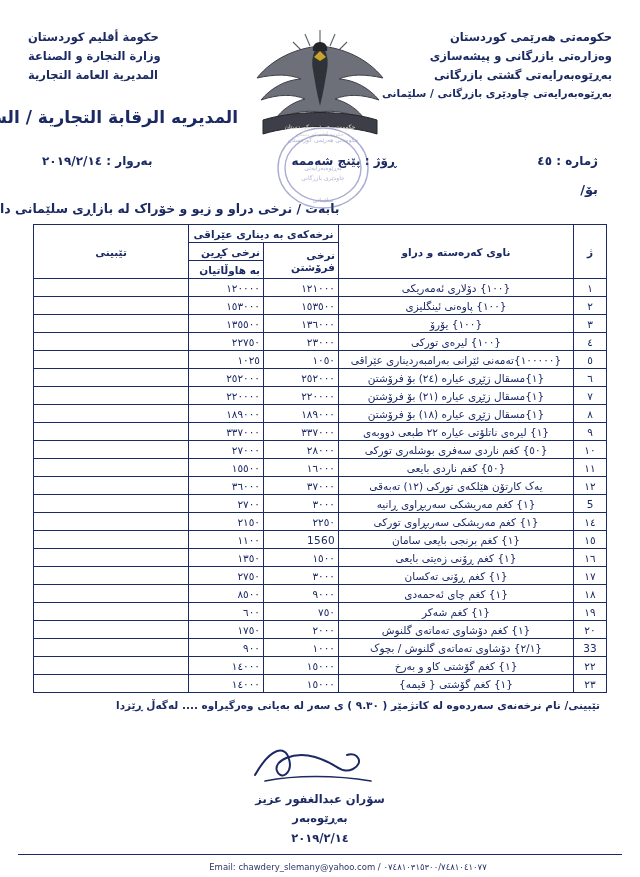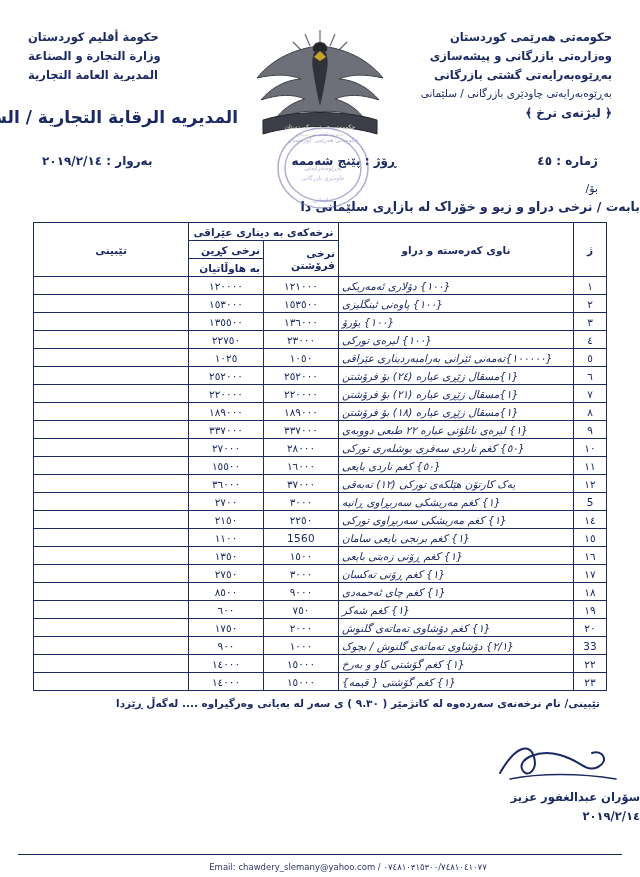--- a/index.html
+++ b/index.html
@@ -25,21 +25,21 @@
   .hdr-col{
     font-size:11.5px;
     line-height:1.65;
     color:#1c2a63;
     font-weight:bold;
     white-space:nowrap;
   }
   .hdr-col.right{text-align:right;width:210px;}
   .hdr-col.left{text-align:left;width:210px;direction:rtl;text-align:right;}
   .hdr-line{display:block;}
-  .hdr-sub{font-size:10.5px;font-weight:normal;}
+  .hdr-sub{font-size:10.5px;font-weight:bold;}
   .hdr-dept{font-size:17px;margin-top:18px;}
   .hdr-unit{font-size:12px;margin-top:2px;}
 
   
   .emblem{
     width:150px;height:120px;
     position:relative;
     flex:0 0 150px;
     margin-top:-4px;
   }
@@ -58,26 +58,27 @@
   .inforow{
     display:flex;justify-content:space-between;
     padding:10px 42px 0 42px;
     font-size:12px;font-weight:bold;color:#1c2a63;
     box-sizing:border-box;
   }
   .inforow .mid{padding-right:30px;margin-left:28px;}
   .toline{
     padding:14px 42px 0 0;
     text-align:right;
-    font-size:11px;font-weight:normal;color:#1c2a63;
+    font-size:13px;font-weight:bold;color:#1c2a63;
   }
   .title{
-    text-align:right;
+    text-align:left;
     font-size:12.5px;font-weight:bold;color:#1c2a63;
     margin-top:4px;
+    padding-right:60px;
   }
 
   
   table.rates{
     border-collapse:collapse;
     margin:8px auto 0 auto;
     width:574px;
     direction:rtl;
     table-layout:fixed;
   }
@@ -91,33 +92,33 @@
   th.h-no{width:26px;}
   th.h-item{width:228px;}
   th.h-sell{width:86px;}
   th.h-buy{width:86px;}
   th.h-note{width:148px;}
   .grp-head{
     text-align:center;font-weight:bold;font-size:10.5px;height:17px;
   }
   .sub-head{text-align:right;font-weight:bold;font-size:10px;height:15px;}
   td.no{text-align:center;font-size:10px;}
-  td.item{text-align:left;padding-right:6px;font-size:10.5px;font-style:italic;}
-  td.num{text-align:center;font-size:10.5px;letter-spacing:.3px;}
+  td.item{text-align:center;padding-right:6px;font-size:10.5px;}
+  td.num{text-align:right;font-size:10.5px;letter-spacing:.3px;}
   td.note{}
 
   
   .footnote{
     padding:6px 40px 0 40px;
     text-align:right;
     font-size:10.5px;color:#1c2a63;font-weight:bold;margin-left:48px;
   }
   .sign{
     margin-top:30px;
-    text-align:right;
+    text-align:center;
     font-size:11.5px;color:#1c2a63;font-weight:bold;
     line-height:1.7;
   }
   .sig-svg{display:block;margin:0 auto -4px auto;}
   .contact{
     position:absolute;bottom:4px;left:0;width:640px;
     text-align:center;font-size:8.5px;color:#2b3566;
     direction:ltr;
     margin-left:28px;
   }
@@ -132,21 +133,20 @@
 
 <div class="page">
 
   <div class="header">
 
     <div class="hdr-col right">
       <span class="hdr-line">حکومەتی هەرێمی کوردستان</span>
       <span class="hdr-line">وەزارەتی بازرگانی و پیشەسازی</span>
       <span class="hdr-line">بەڕێوەبەرایەتی گشتی بازرگانی</span>
       <span class="hdr-line hdr-sub">بەڕێوەبەرایەتی چاودێری بازرگانی / سلێمانی</span>
-      <span class="hdr-line hdr-unit">﴿  لیژنەی نرخ  ﴾</span>
     </div>
 
     <div class="emblem">
       <svg width="150" height="122" viewBox="0 0 150 122">
 
         <g stroke="#5a5f68" stroke-width="1.1" fill="none">
           <line x1="75" y1="6" x2="75" y2="20"></line>
           <line x1="60" y1="10" x2="65" y2="22"></line>
           <line x1="90" y1="10" x2="85" y2="22"></line>
           <line x1="48" y1="18" x2="57" y2="27"></line>
@@ -391,20 +391,21 @@
   <div class="footnote">تێبینی/ نام نرخەنەی سەردەوە لە کاتژمێر ( ٩.٣٠ ) ی سەر لە بەیانی وەرگیراوە .... لەگەڵ ڕێزدا</div>
 
   <div class="sign">
     <span class="sig-svg">
       <svg width="150" height="46" viewBox="0 0 150 46">
         <path d="M10 34 C 26 6, 40 4, 44 18 C 48 32, 36 40, 32 30 C 28 20, 48 10, 70 16 C 92 22, 96 34, 108 28 C 120 22, 112 10, 102 14" fill="none" stroke="#1c2a63" stroke-width="2" stroke-linecap="round"></path>
         <path d="M20 40 C 50 34, 90 34, 126 40" fill="none" stroke="#1c2a63" stroke-width="1.6" stroke-linecap="round"></path>
       </svg>
     </span>
     <div>سۆران عبدالغفور عزیز</div>
+    <div>بەڕێوەبەر</div>
     <div>٢٠١٩/٢/١٤</div>
   </div>
 
   <div class="hr-bottom"></div>
   <div class="contact">
     <span class="ln">Email: chawdery_slemany@yahoo.com / ٠٧٤٨١٠٣١٥٣٠٠/٧٤٨١٠٤١٠٧٧</span>
   </div>
 </div>
 
 </body></html>

